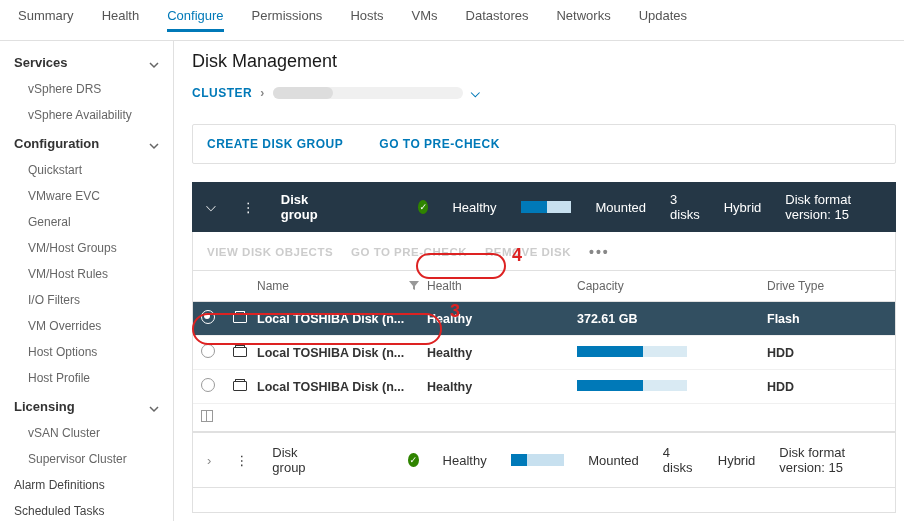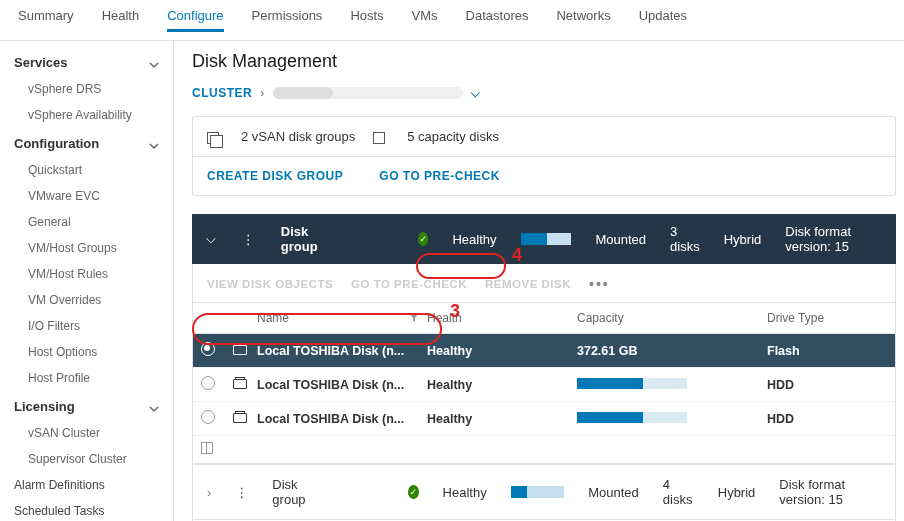--- a/index.html
+++ b/index.html
@@ -17,21 +17,21 @@
     .sidebar::-webkit-scrollbar-thumb { background: #ccc; border-radius: 4px; }
     
     .section-header { display: flex; justify-content: space-between; align-items: flex-end; padding: 8px 14px 6px 14px; font-weight: 600; color: #333; cursor: pointer; }
     .section-header .chevron { width: 10px; height: 10px; }
     .sidebar-item { padding: 6px 4px 6px 28px; color: #666; cursor: pointer; font-size: 12px; }
     .sidebar-item.l1 { padding-left: 14px; color:#444; }
     
     .main { flex: 1; padding: 10px 0 0 18px; overflow: auto; position: relative; }
     
     .page-title { font-size: 18px; color: #1a1a1a; margin-bottom: 14px; font-weight: 400; }
-    .breadcrumb { display: flex; align-items: center; gap: 8px; color: #0079B8; text-transform: uppercase; font-size: 12px; font-weight: 600; letter-spacing: .5px; margin-bottom: 16px;}
+    .breadcrumb { display: flex; align-items: center; gap: 8px; color: #0079B8; text-transform: uppercase; font-size: 12px; font-weight: 600; letter-spacing: .5px; margin-bottom: 24px;}
     .breadcrumb .chev { color: #888; }
     .crumb-placeholder { width: 190px; height: 12px; background: #f0f0f0; border-radius: 6px; position: relative; }
     .crumb-placeholder::after{content:"";position:absolute;top:0;bottom:0;width:60px;background:#ddd;border-radius:6px;}
     .crumb-caret { color: #0079B8; }
     
     .panel { border: 1px solid #e0e0e0; border-radius: 2px; margin-right: 8px; }
     .panel-row { display: flex; align-items: center; padding: 12px 14px; border-bottom: 1px solid #e0e0e0; gap: 18px; color: #333; font-size: 13px; }
     .panel-row:last-child { border-bottom: none; }
     .panel-actions a { color: #0079B8; text-transform: uppercase; letter-spacing: .5px; font-size: 12px; font-weight: 600; margin-right: 18px; cursor: pointer; }
     
@@ -111,22 +111,22 @@
       <span>Configuration</span>
       <svg class="chevron" viewBox="0 0 10 10">
           <path d="M1 3l4 4 4-4" fill="none" stroke="#666" stroke-width="1.5"></path>
         </svg>
     </div>
     <div class="sidebar-item">Quickstart</div>
     <div class="sidebar-item">VMware EVC</div>
     <div class="sidebar-item">General</div>
     <div class="sidebar-item">VM/Host Groups</div>
     <div class="sidebar-item">VM/Host Rules</div>
+    <div class="sidebar-item">I/O Filters</div>
     <div class="sidebar-item">VM Overrides</div>
-    <div class="sidebar-item">I/O Filters</div>
     <div class="sidebar-item">Host Options</div>
     <div class="sidebar-item">Host Profile</div>
 
     <div class="section-header">
       <span>Licensing</span>
       <svg class="chevron" viewBox="0 0 10 10">
           <path d="M1 3l4 4 4-4" fill="none" stroke="#666" stroke-width="1.5"></path>
         </svg>
     </div>
     <div class="sidebar-item">vSAN Cluster</div>
@@ -140,26 +140,20 @@
   <div class="main">
     <div class="page-title">Disk Management</div>
     <div class="breadcrumb">
       <span>CLUSTER</span>
       <span class="chev">›</span>
       <span class="crumb-placeholder"></span>
       <span class="crumb-caret">⌵</span>
     </div>
 
     <div class="panel">
-      <div class="panel-row">
-        <span><span class="icon-sq stack"></span></span>
-        <span>2 vSAN disk groups</span>
-        <span><span class="icon-sq"></span></span>
-        <span>5 capacity disks</span>
-      </div>
       <div class="panel-row panel-actions">
         <a>CREATE DISK GROUP</a>
         <a>GO TO PRE-CHECK</a>
       </div>
     </div>
 
     <div class="diskgroup-bar">
       <span class="chev">⌵</span>
       <span class="dots">⋮</span>
       <strong>Disk group</strong>

